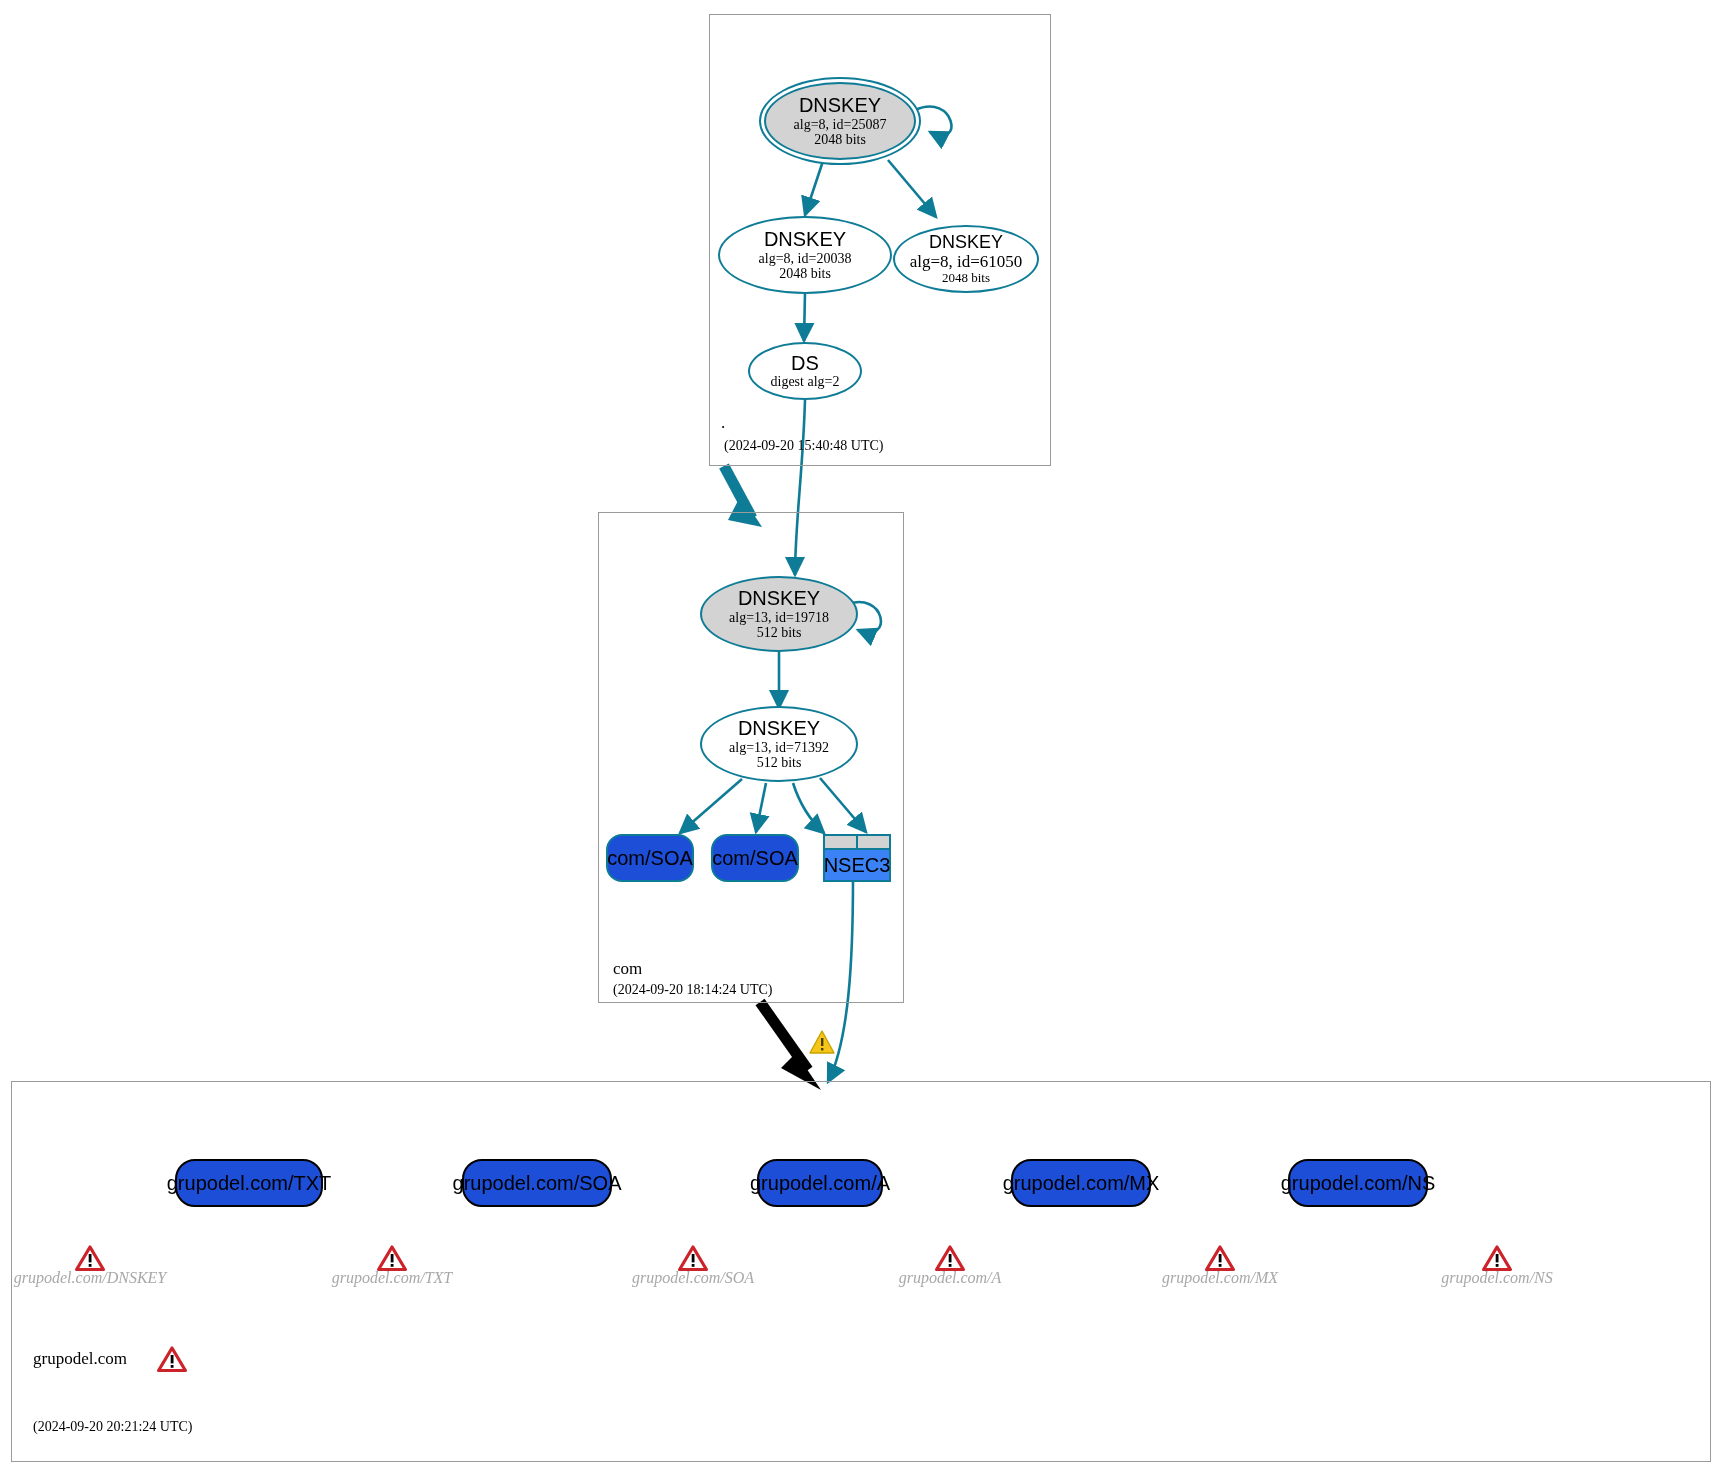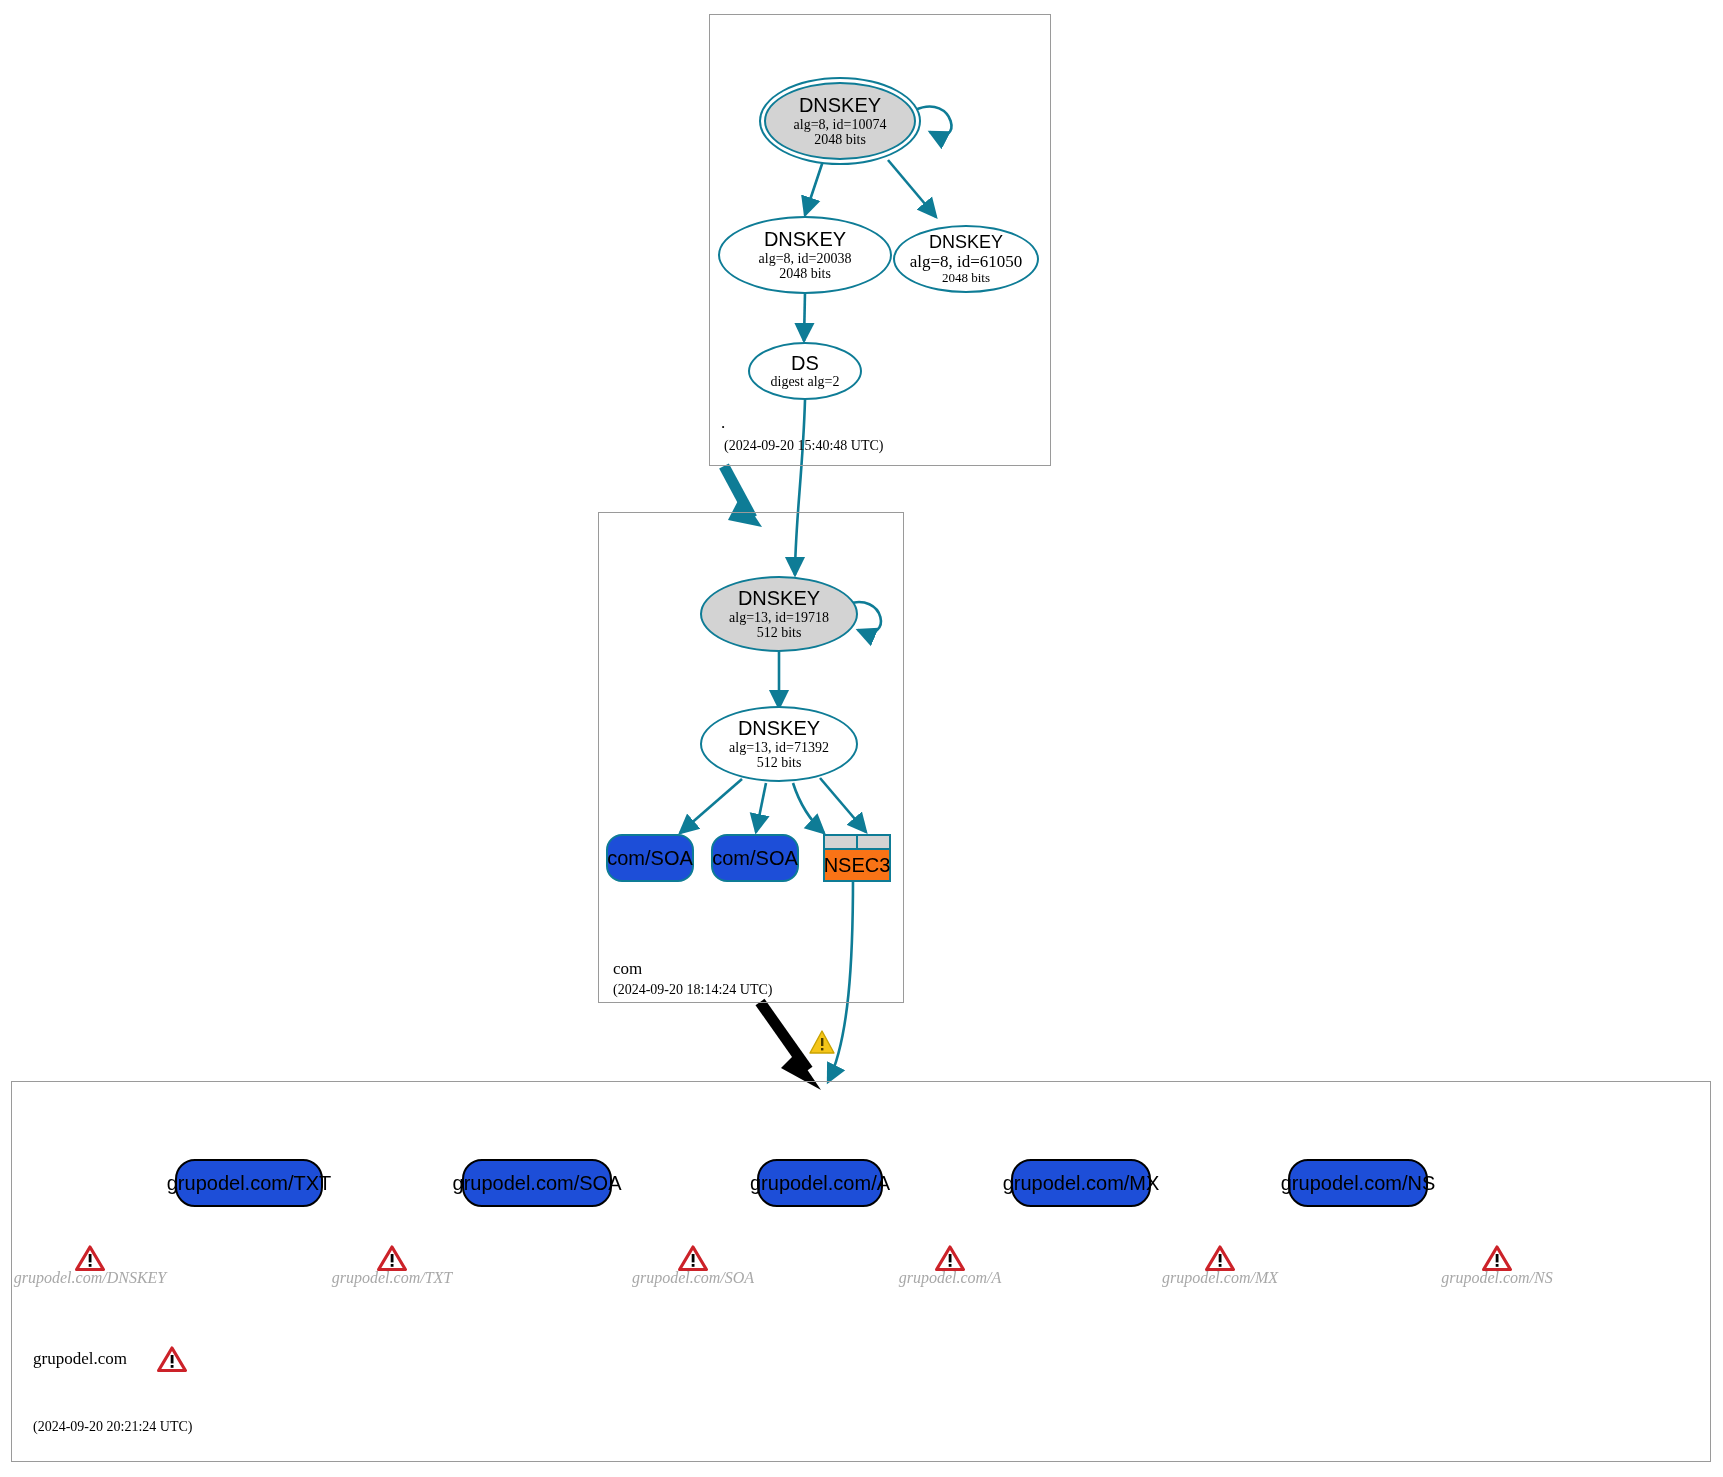--- a/index.html
+++ b/index.html
@@ -28,21 +28,21 @@
   .n-sub{font-size:14px;font-family:"Liberation Serif", serif;color:#000;}
 
   
   .node-rr{position:absolute;box-sizing:border-box;border:2px solid #0e7c96;
            border-radius:16px;background:#1d4ed8;display:flex;align-items:center;
            justify-content:center;font-size:20px;color:#000;white-space:nowrap;}
   .node-rr.plain{border-color:#000000;border-width:2px;border-radius:20px;}
 
   
   .node-nsec3{position:absolute;box-sizing:border-box;border:2px solid #0e7c96;
-              background:#f97316;display:flex;flex-direction:column;}
+              background:#3b82f6;display:flex;flex-direction:column;}
   .nsec3-head{display:flex;height:12px;flex:0 0 12px;border-bottom:2px solid #0e7c96;}
   .nsec3-cell{flex:1;background:#d3d3d3;}
   .nsec3-cell + .nsec3-cell{border-left:2px solid #0e7c96;}
   .nsec3-body{flex:1;display:flex;align-items:center;justify-content:center;
               font-size:20px;color:#000;}
 
   
   .err-item{position:absolute;display:flex;flex-direction:column;align-items:center;
             white-space:nowrap;}
   .err-label{font-family:"Liberation Serif", serif;font-style:italic;font-size:16px;
@@ -111,21 +111,21 @@
       <rect x="821" y="1048" width="2.4" height="2.4" fill="#4a3c00"></rect>
     </g>
   </svg>
 
   <div class="zone" style="left:709px;top:14px;width:342px;height:452px;"></div>
   <div class="zone-label zone-name" style="left:721px;top:413px;">.</div>
   <div class="zone-label zone-time" style="left:724px;top:438px;">(2024-09-20 15:40:48 UTC)</div>
 
   <div class="node-ell secure dbl" style="left:764px;top:82px;width:152px;height:78px;">
     <div class="n-title">DNSKEY</div>
-    <div class="n-sub">alg=8, id=10074</div>
+    <div class="n-sub">alg=8, id=25087</div>
     <div class="n-sub">2048 bits</div>
   </div>
 
   <div class="node-ell" style="left:718px;top:216px;width:174px;height:78px;">
     <div class="n-title">DNSKEY</div>
     <div class="n-sub">alg=8, id=20038</div>
     <div class="n-sub">2048 bits</div>
   </div>
 
   <div class="node-ell" style="left:893px;top:225px;width:146px;height:68px;">

